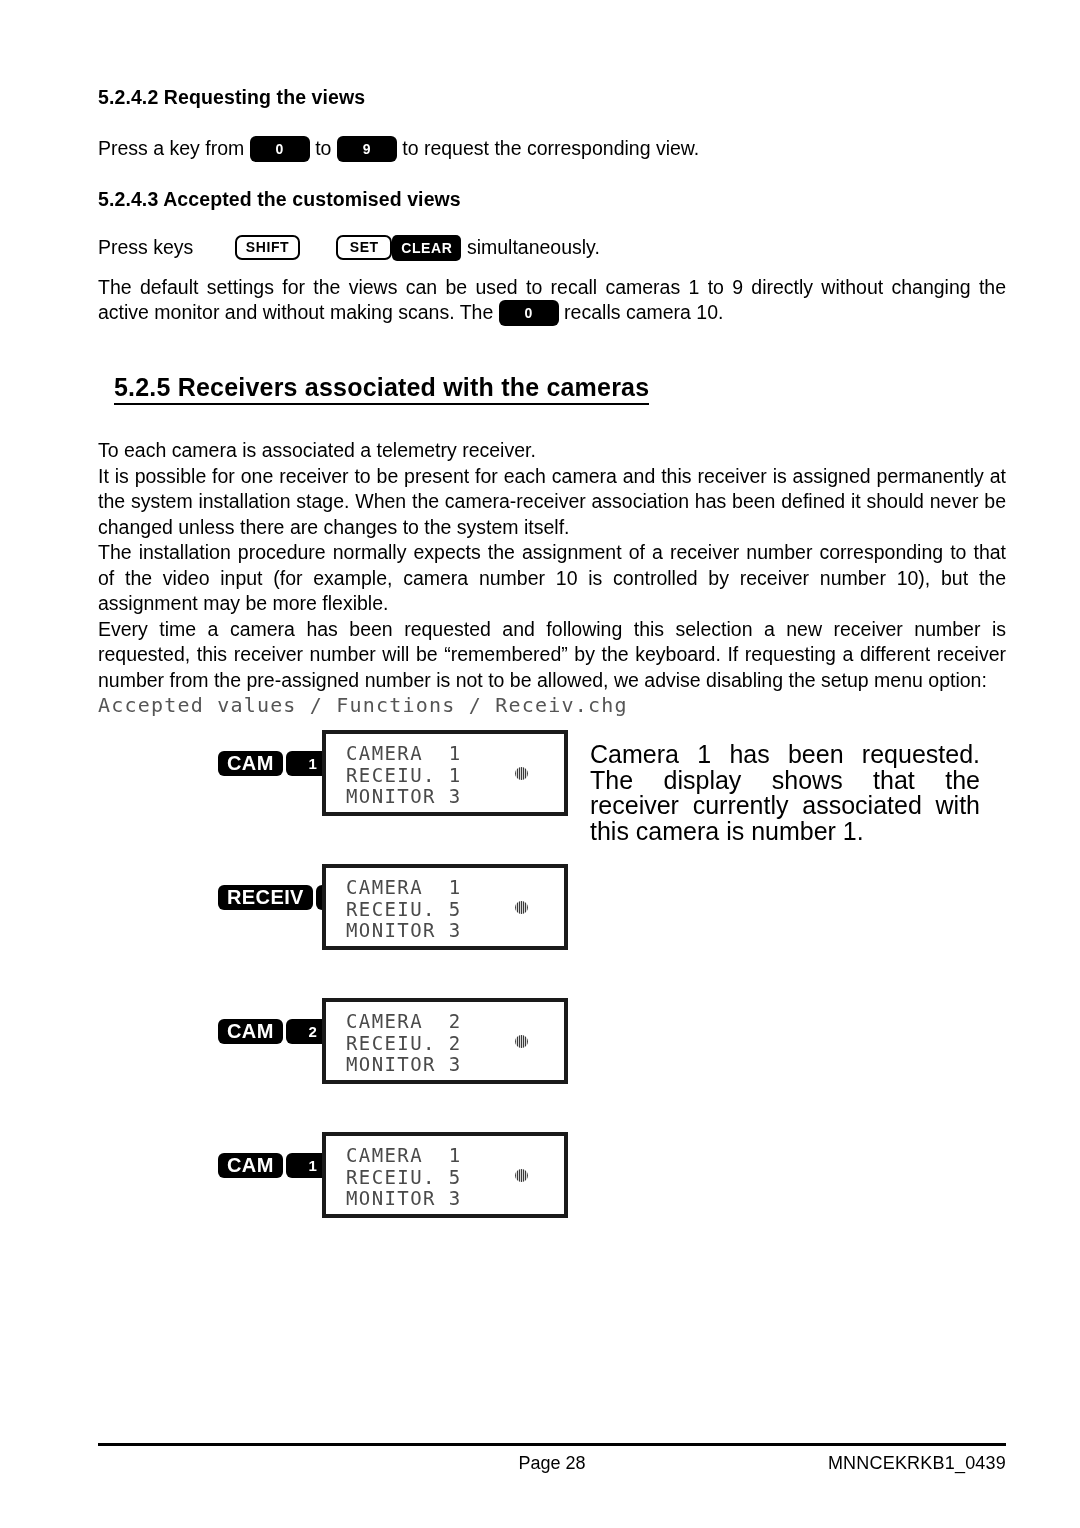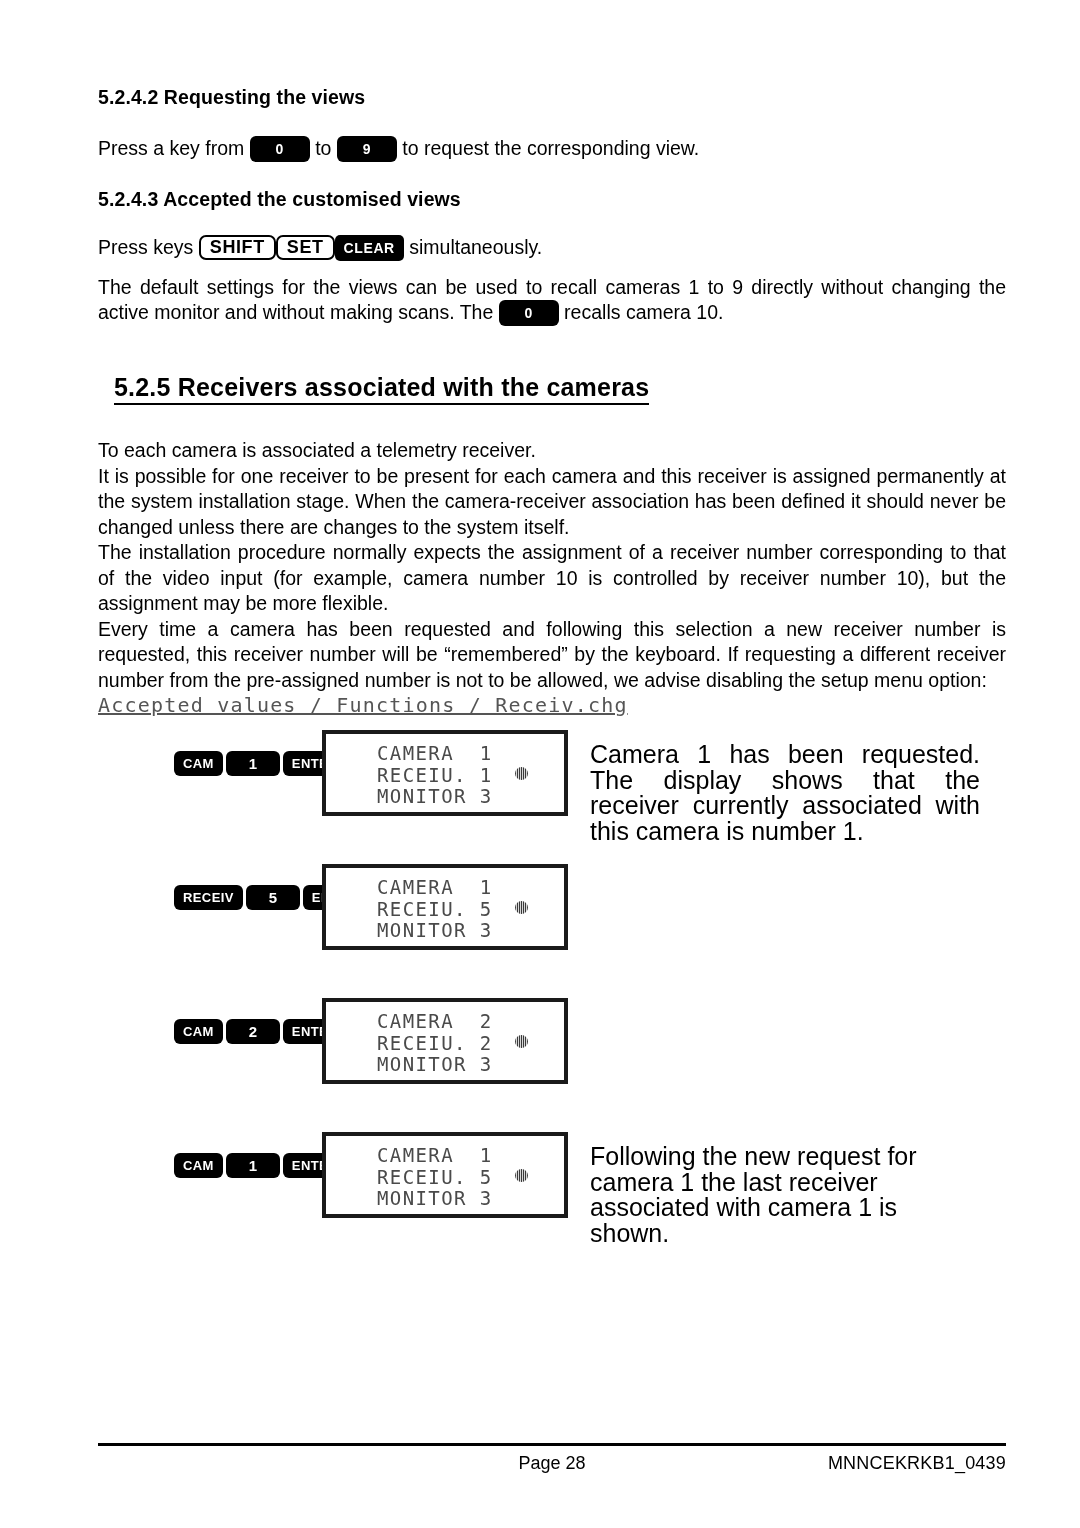--- a/index.html
+++ b/index.html
@@ -59,21 +59,20 @@
   .indent { margin-left: 8px; }
 
   .lcdline {
     font-family: "DejaVu Sans Mono", "Liberation Mono", monospace;
     font-size: 20px;
     line-height: 25px;
     color: #555555;
     letter-spacing: 1.2px;
     margin: 0;
     white-space: pre;
-    text-decoration: underline;
   }
 
   
   .key {
     display: inline-block;
     background: #000000;
     color: #ffffff;
     font-family: "Liberation Sans", sans-serif;
     font-weight: bold;
     text-align: center;
@@ -88,26 +87,27 @@
     line-height: 26px;
     height: 26px;
     padding: 0 6px;
     letter-spacing: 0.5px;
   }
   .key.outline {
     background: #ffffff;
     color: #000000;
     border: 2.5px solid #000000;
     border-radius: 7px;
-    font-size: 18px;
+    font-size: 14px;
     line-height: 21px;
     height: 21px;
     padding: 0 9px;
     min-width: 34px;
     letter-spacing: 0.6px;
+    margin-left: 36px;
   }
   .key.solid-sm {
     font-size: 14px;
     line-height: 26px;
     height: 26px;
     padding: 0 9px;
     letter-spacing: 0.6px;
     border-radius: 5px;
   }
 
@@ -116,27 +116,28 @@
     position: relative;
     height: 100px;
   }
   .keys-col {
     position: absolute;
     left: 76px;
     top: 22px;
     white-space: nowrap;
   }
   .key.ex-label {
-    font-size: 13px;
+    font-size: 20px;
     line-height: 25px;
     height: 25px;
     padding: 0 9px;
     border-radius: 6px;
     letter-spacing: 0.4px;
     min-width: 30px;
+    margin-left: 44px;
   }
   .key.ex-num {
     font-size: 15px;
     line-height: 25px;
     height: 25px;
     min-width: 46px;
     padding: 0 4px;
     border-radius: 6px;
     margin: 0 3px;
   }
@@ -154,21 +155,20 @@
   .lcd-text {
     position: absolute;
     left: 20px;
     top: 9px;
     font-family: "DejaVu Sans Mono", "Liberation Mono", monospace;
     font-size: 19px;
     line-height: 21.5px;
     color: #4a4a4a;
     letter-spacing: 1.4px;
     white-space: pre;
-    margin-left: 31px;
   }
   .lcd-led {
     position: absolute;
     right: 36px;
     top: 33px;
     width: 13px;
     height: 13px;
     border-radius: 50%;
     background:
       repeating-linear-gradient(90deg,
@@ -301,21 +301,20 @@
     <div class="example">
       <div class="keys-col">
         <span class="key ex-label">CAM</span><span class="key ex-num">1</span><span class="key ex-label">ENTER</span>
       </div>
       <div class="lcd">
         <div class="lcd-text">CAMERA  1
 RECEIU. 5
 MONITOR 3</div>
         <div class="lcd-led"></div>
       </div>
-      <div class="ex-desc nojust">Following the new request for camera 1 the last receiver associated with camera 1 is shown.</div>
     </div>
 
   </div>
 
   <div class="footer">
     <div class="footer-rule"></div>
     <div class="footer-row">
       <div class="footer-center">Page 28</div>
       <div class="footer-right">MNNCEKRKB1_0439</div>
     </div>

